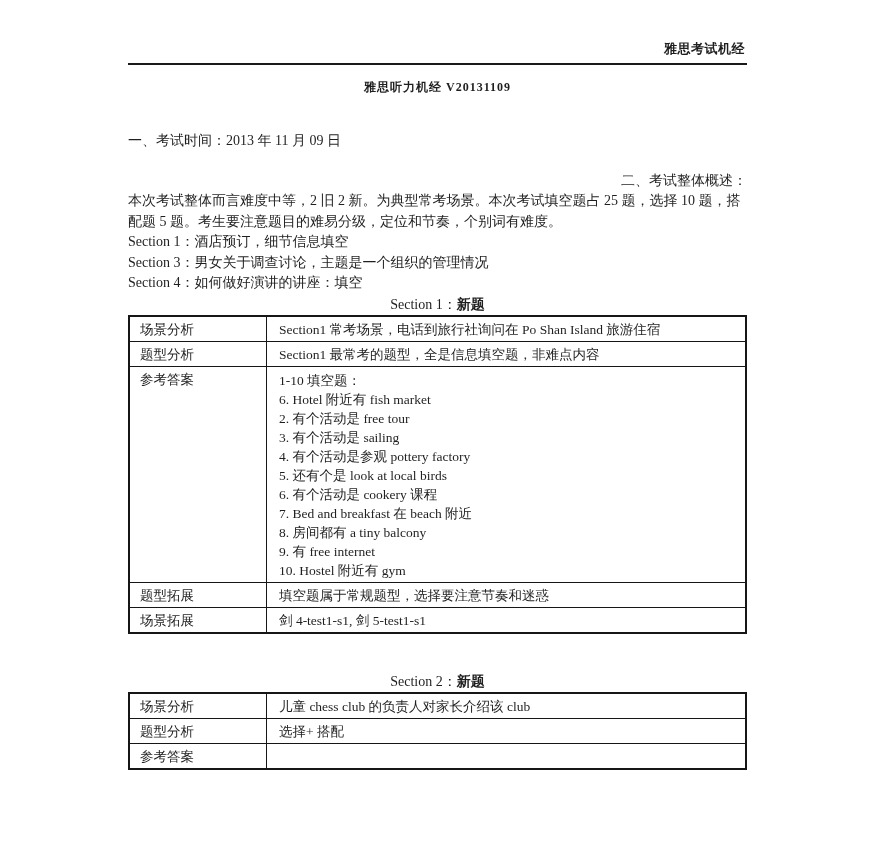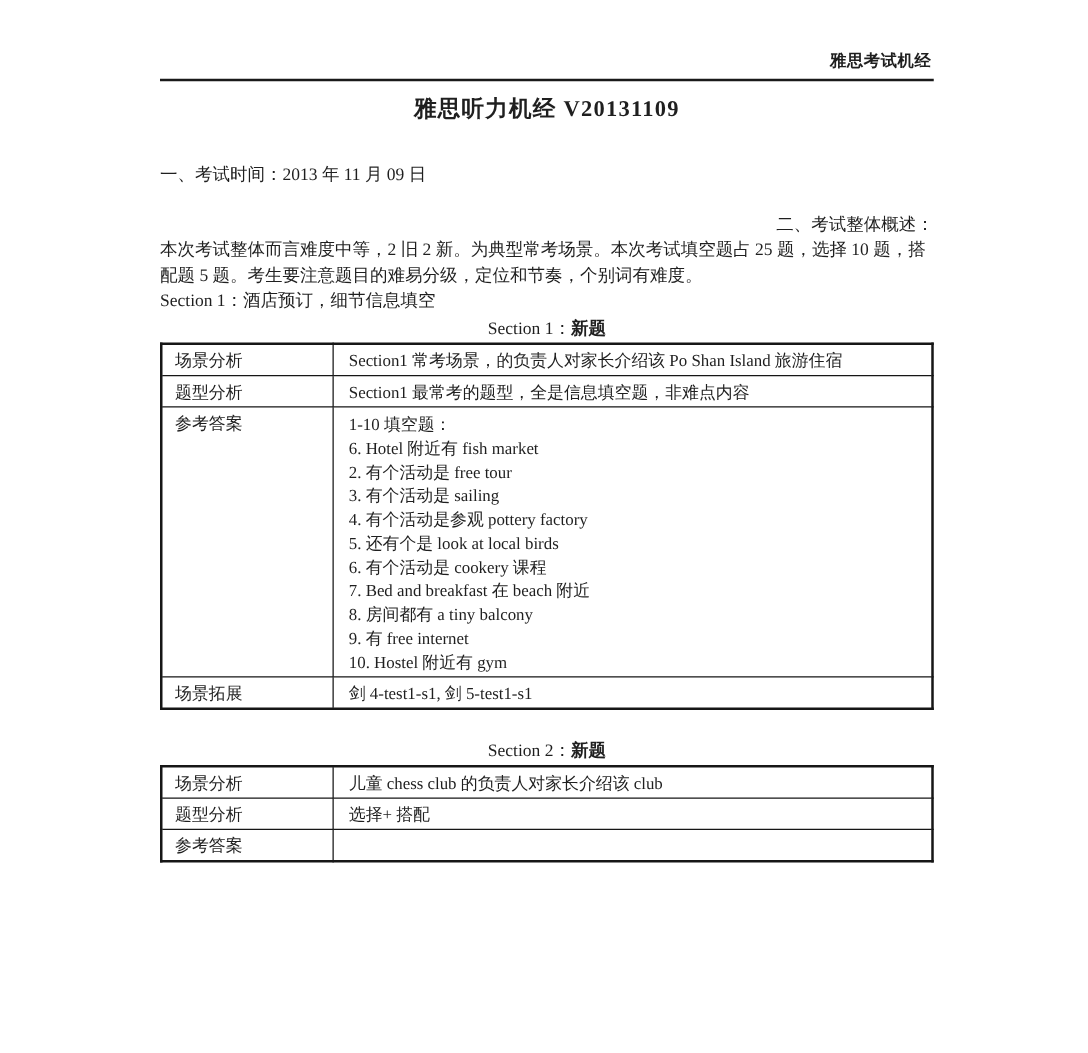--- a/index.html
+++ b/index.html
@@ -30,21 +30,21 @@
     padding: 40px 2px 5px 0;
     text-align: right;
     font-size: 13px;
     font-weight: bold;
     border-bottom: 2px solid #1a1a1a;
     letter-spacing: 0.5px;
   }
   .doc-title {
     margin: 10px 0 0 0;
     text-align: center;
-    font-size: 18px;
+    font-size: 12px;
     font-weight: bold;
     line-height: 24px;
     letter-spacing: 1px;
   }
   .line {
     font-size: 14px;
     line-height: 20.5px;
     margin: 0;
     white-space: nowrap;
   }
@@ -80,68 +80,74 @@
   td.content-cell {
     padding: 4px 8px 2px 12px;
     white-space: nowrap;
   }
   tr.row-sm td { height: 17px; }
   tr.row-xs td { height: 14px; }
   .answer-line {
     line-height: 19px;
     white-space: nowrap;
   }
-  .section2-block { margin-top: 26px; }
+  .section2-block { margin-top: 40px; }
 </style>
 </head>
 <body>
 
 <div class="page">
   <div class="content">
 
     <div class="doc-header">
       <span>雅思考试机经</span>
     </div>
 
     <h1 class="doc-title">雅思听力机经 V20131109</h1>
 
     <p class="line exam-time">一、考试时间：2013 年 11 月 09 日</p>
 
     <p class="line overview-heading">二、考试整体概述：</p>
     <p class="para">本次考试整体而言难度中等，2 旧 2 新。为典型常考场景。本次考试填空题占 25 题，选择 10 题，搭配题 5 题。考生要注意题目的难易分级，定位和节奏，个别词有难度。</p>
     <p class="line">Section 1：酒店预订，细节信息填空</p>
+    <p class="line">Section 3：男女关于调查讨论，主题是一个组织的管理情况</p>
+    <p class="line">Section 4：如何做好演讲的讲座：填空</p>
 
 
     <p class="line section-label"><span>Section 1：</span><span class="bold">新题</span></p>
 
     <table class="doc-table gap-table">
       <tbody>
           <tr class="row-sm">
         <td class="label-cell">场景分析</td>
-        <td class="content-cell">Section1 常考场景，的负责人对家长介绍该 Po Shan Island 旅游住宿</td>
+        <td class="content-cell">Section1 常考场景，电话到旅行社询问在 Po Shan Island 旅游住宿</td>
       </tr>
       <tr class="row-sm">
         <td class="label-cell">题型分析</td>
         <td class="content-cell">Section1 最常考的题型，全是信息填空题，非难点内容</td>
       </tr>
       <tr>
         <td class="label-cell">参考答案</td>
         <td class="content-cell">
           <div class="answer-line">1-10 填空题：</div>
           <div class="answer-line">6. Hotel 附近有 fish market</div>
           <div class="answer-line">2. 有个活动是 free tour</div>
           <div class="answer-line">3. 有个活动是 sailing</div>
           <div class="answer-line">4. 有个活动是参观 pottery factory</div>
           <div class="answer-line">5. 还有个是 look at local birds</div>
           <div class="answer-line">6. 有个活动是 cookery 课程</div>
           <div class="answer-line">7. Bed and breakfast 在 beach 附近</div>
           <div class="answer-line">8. 房间都有 a tiny balcony</div>
           <div class="answer-line">9. 有 free internet</div>
           <div class="answer-line">10. Hostel 附近有 gym</div>
         </td>
+      </tr>
+      <tr class="row-xs">
+        <td class="label-cell">题型拓展</td>
+        <td class="content-cell">填空题属于常规题型，选择要注意节奏和迷惑</td>
       </tr>
       <tr class="row-xs">
         <td class="label-cell">场景拓展</td>
         <td class="content-cell">剑 4-test1-s1, 剑 5-test1-s1</td>
       </tr>
     </tbody>
       </table>
 
     <div class="section2-block">
       <p class="line section-label"><span>Section 2：</span><span class="bold">新题</span></p>

